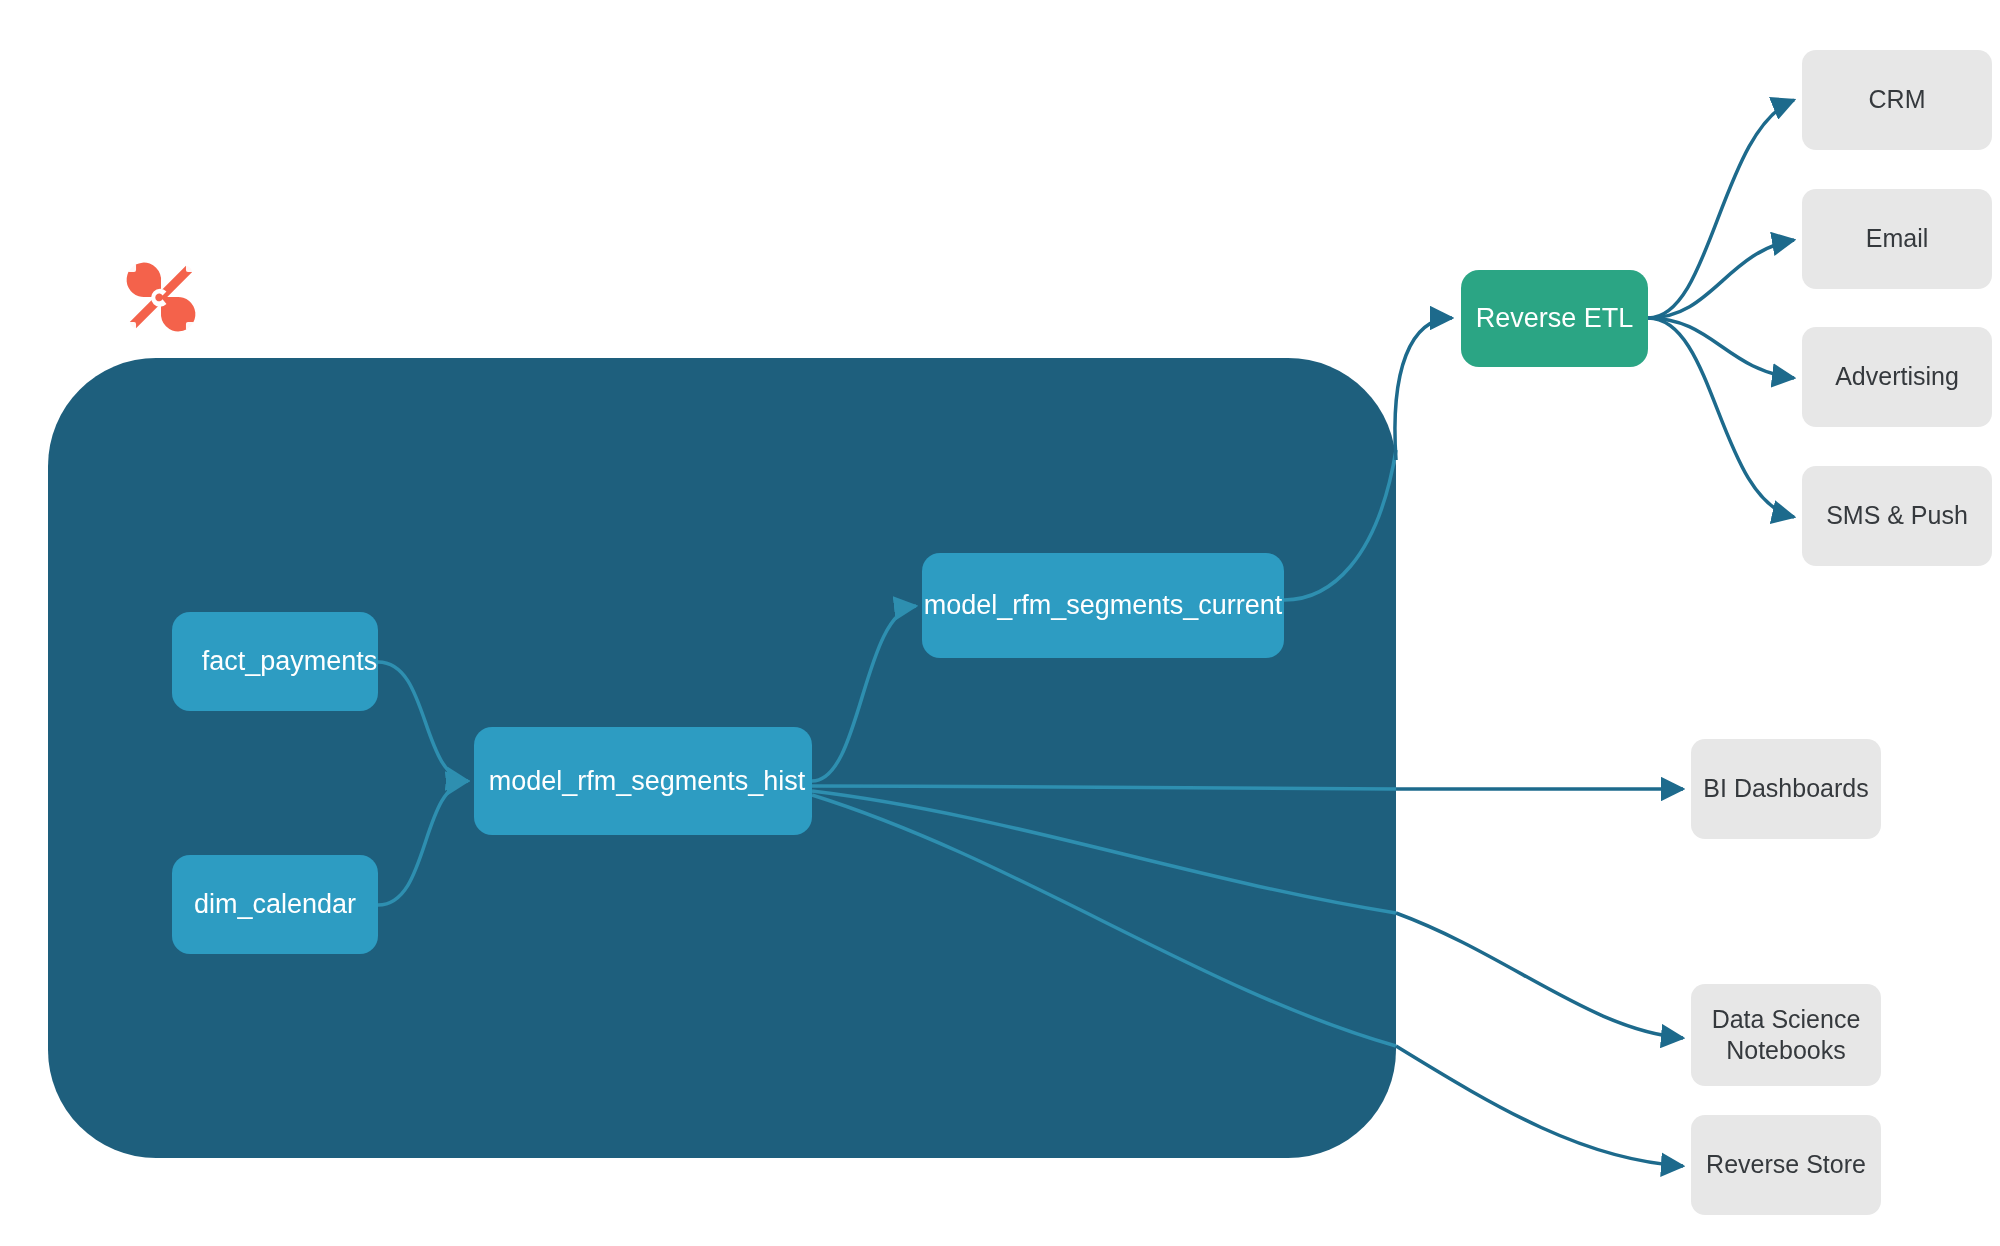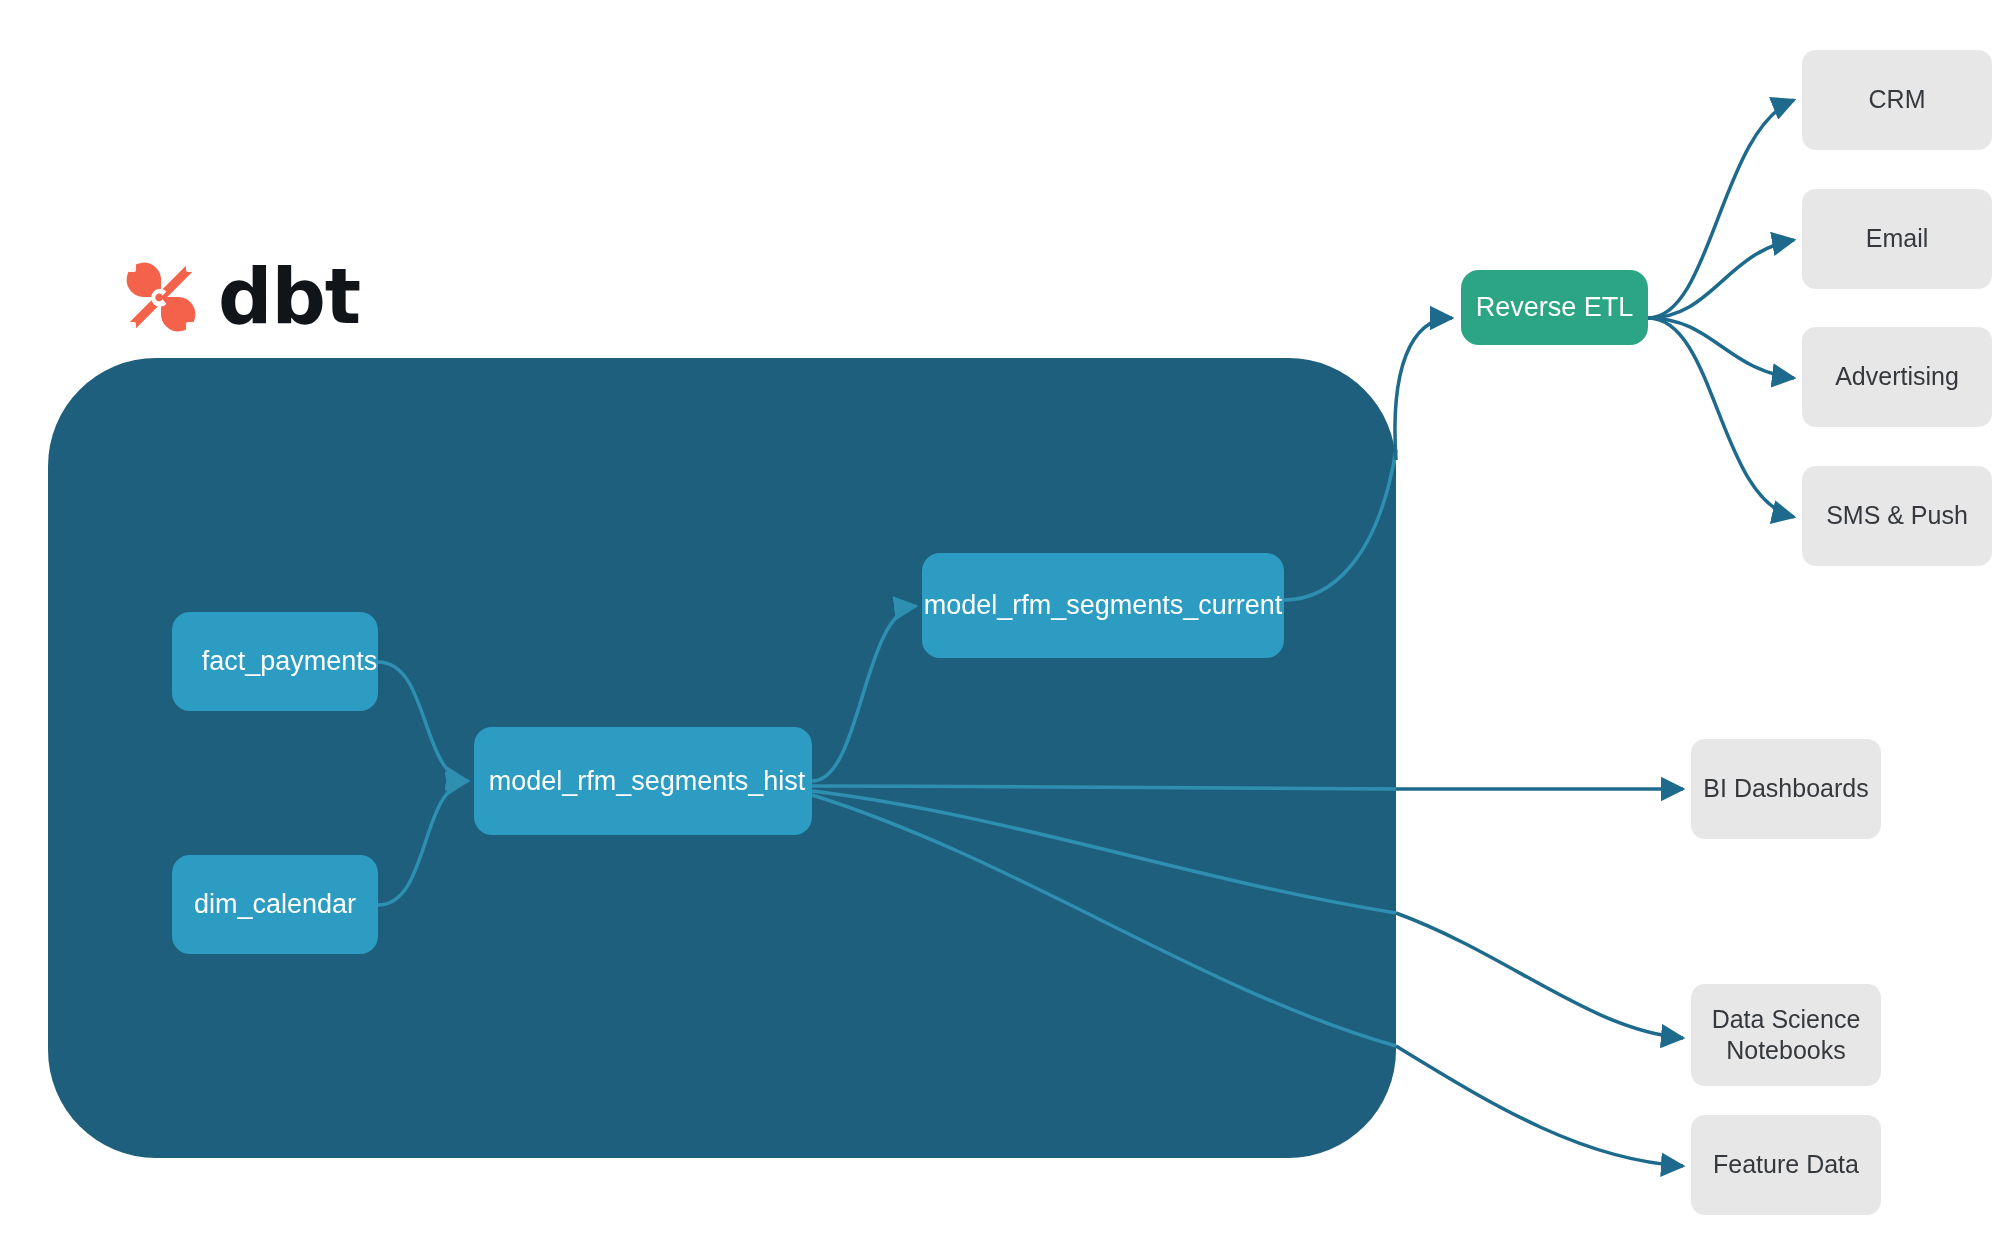--- a/index.html
+++ b/index.html
@@ -97,21 +97,21 @@
     z-index: 5;
   }
 
   
   #node-fact-payments      { left: 172px;  top: 612px;  width: 206px; height: 99px; padding-left: 29px;  }
   #node-dim-calendar       { left: 172px;  top: 855px;  width: 206px; height: 99px;  }
   #node-rfm-hist           { left: 474px;  top: 727px;  width: 338px; height: 108px; padding-left: 8px; }
   #node-rfm-current        { left: 922px;  top: 553px;  width: 362px; height: 105px; text-align: center; }
 
   
-  #node-reverse-etl        { left: 1461px; top: 270px;  width: 187px; height: 75px;  }
+  #node-reverse-etl        { left: 1461px; top: 270px;  width: 187px; height: 97px;  }
   #node-crm                { left: 1802px; top: 50px;   width: 190px; height: 100px; justify-content: center; }
   #node-email              { left: 1802px; top: 189px;  width: 190px; height: 100px; }
   #node-advertising        { left: 1802px; top: 327px;  width: 190px; height: 100px; }
   #node-sms-push           { left: 1802px; top: 466px;  width: 190px; height: 100px; justify-content: center; }
   #node-bi-dashboards      { left: 1691px; top: 739px;  width: 190px; height: 100px; }
   #node-ds-notebooks       { left: 1691px; top: 984px;  width: 190px; height: 102px; }
   #node-feature-store      { left: 1691px; top: 1115px; width: 190px; height: 100px; }
 </style>
 </head>
 <body>
@@ -123,21 +123,20 @@
       <path d="M50 42 L18 10 A10 10 0 0 0 10 18 L42 50 L10 82 A10 10 0 0 0 18 90 L50 58 L82 90 A10 10 0 0 0 90 82 L58 50 L90 18 A10 10 0 0 0 82 10 Z" fill="#f4624b"></path>
       <path d="M50 50 m-34 -34 A48 48 0 0 1 84 16 A48 48 0 0 1 84 84 A48 48 0 0 1 16 84 A48 48 0 0 1 16 16 Z" fill="none"></path>
       <path d="M26 6 A22 22 0 0 1 50 30 L50 50 L30 50 A22 22 0 0 1 26 6 Z" fill="#f4624b"></path>
       <path d="M74 94 A22 22 0 0 1 50 70 L50 50 L70 50 A22 22 0 0 1 74 94 Z" fill="#f4624b"></path>
       <rect x="7" y="7" width="11" height="11" rx="2.5" fill="#ffffff" opacity="0.95"></rect>
       <rect x="82" y="7" width="11" height="11" rx="2.5" fill="#ffffff" opacity="0.95"></rect>
       <rect x="7" y="82" width="11" height="11" rx="2.5" fill="#ffffff" opacity="0.95"></rect>
       <rect x="82" y="82" width="11" height="11" rx="2.5" fill="#ffffff" opacity="0.95"></rect>
       <path d="M57 43 A11.5 11.5 0 1 0 57 59 L52 53 A5 5 0 1 1 52 48 Z" fill="#ffffff"></path>
     </svg>
-    <span class="wordmark">dbt</span>
   </div>
 
   <div id="dbt-container"></div>
 
   <svg id="edges-inner" class="edges">
     <defs>
       <marker id="arrow-inner" viewBox="0 0 10 10" refX="9" refY="5" markerWidth="7" markerHeight="7" orient="auto-start-reverse">
         <path d="M0 0 L10 5 L0 10 z" fill="#2e8fb0"></path>
       </marker>
       <marker id="arrow-outer" viewBox="0 0 10 10" refX="9" refY="5" markerWidth="7" markerHeight="7" orient="auto-start-reverse">
@@ -218,16 +217,16 @@
   </div>
 
   <div class="node node-dest" id="node-ds-notebooks">
     <span>
       <span>Data Science</span><br>
       <span>Notebooks</span>
     </span>
   </div>
 
   <div class="node node-dest" id="node-feature-store">
-    <span>Feature Data</span>
+    <span>Reverse Store</span>
   </div>
 
 </div>
 
 </body></html>

